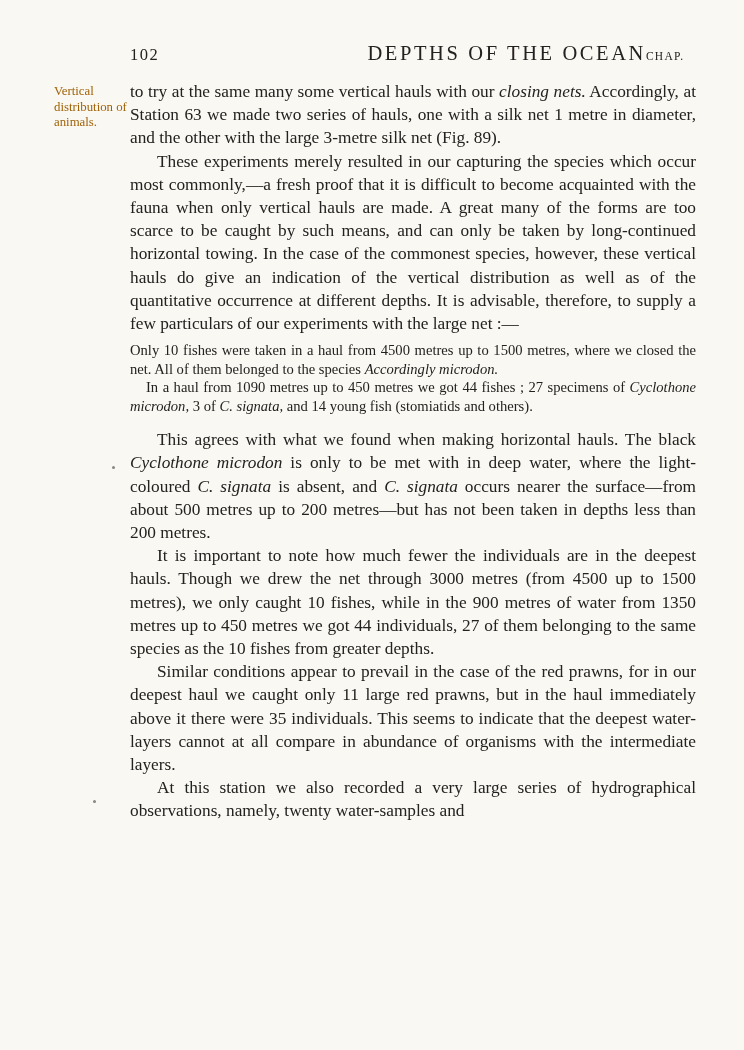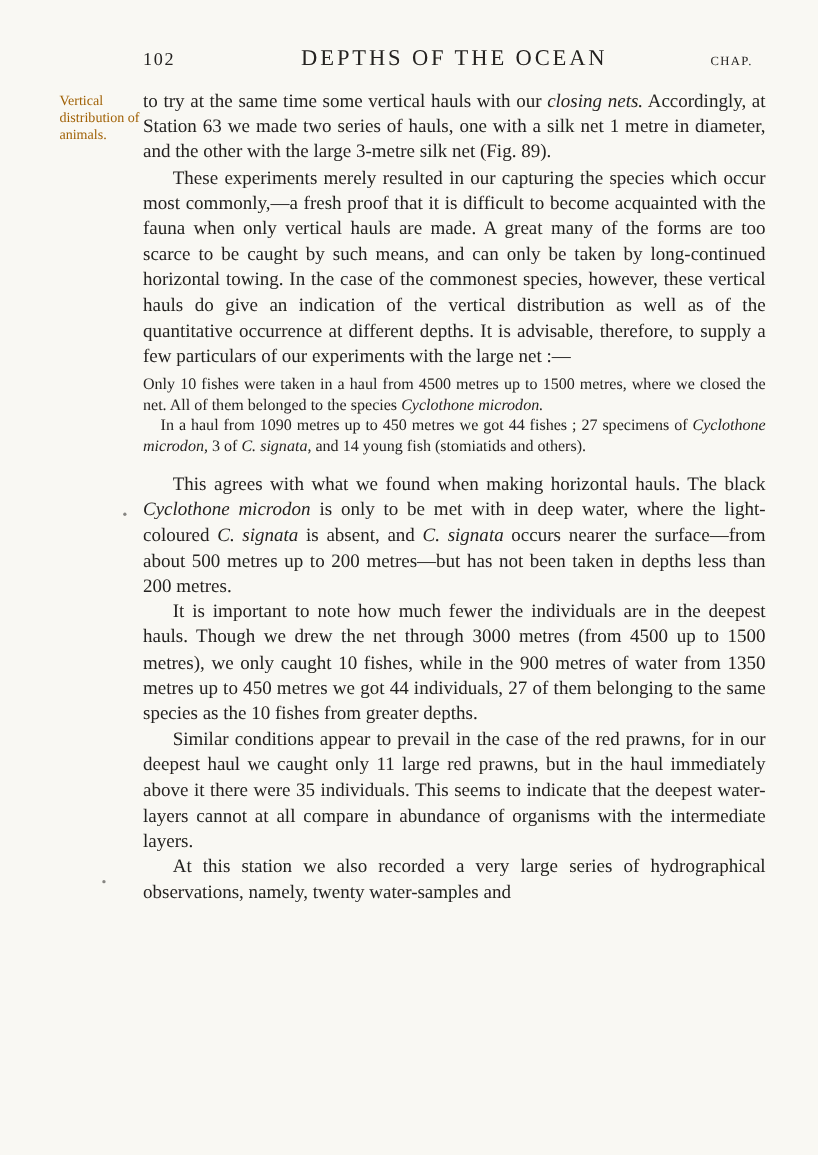--- a/index.html
+++ b/index.html
@@ -27,21 +27,21 @@
     display: flex;
     align-items: baseline;
   }
   .page-number {
     font-size: 16.5px;
     letter-spacing: 1.5px;
     min-width: 50px;
   }
   .page-title {
     flex: 1;
-    text-align: center;
+    text-align: right;
     font-size: 20.5px;
     letter-spacing: 2.6px;
     white-space: nowrap;
   }
   .chapter-label {
     font-size: 11.5px;
     letter-spacing: 1.2px;
     min-width: 50px;
   }
   .margin-note {
@@ -94,23 +94,23 @@
 
   <div class="running-header">
     <span class="page-number">102</span>
     <span class="page-title">DEPTHS OF THE OCEAN</span>
     <span class="chapter-label">CHAP.</span>
   </div>
 
   <div class="margin-note">Vertical distribution of animals.</div>
 
   <div class="text-block">
-      <p class="para body"><span>to try at the same time some vertical hauls with our </span><i>closing nets.</i><span> Accordingly, at Station 63 we made two series of hauls, one with a silk net 1 metre in diameter, and the other with the large 3-metre silk net (Fig. 89).</span></p>
+      <p class="para body"><span>to try at the same many some vertical hauls with our </span><i>closing nets.</i><span> Accordingly, at Station 63 we made two series of hauls, one with a silk net 1 metre in diameter, and the other with the large 3-metre silk net (Fig. 89).</span></p>
       <p class="para body indent"><span>These experiments merely resulted in our capturing the species which occur most commonly,—a fresh proof that it is difficult to become acquainted with the fauna when only vertical hauls are made. A great many of the forms are too scarce to be caught by such means, and can only be taken by long-continued horizontal towing. In the case of the commonest species, however, these vertical hauls do give an indication of the vertical distribution as well as of the quantitative occurrence at different depths. It is advisable, therefore, to supply a few particulars of our experiments with the large net :—</span></p>
-      <p class="para small gap-top-sm"><span>Only 10 fishes were taken in a haul from 4500 metres up to 1500 metres, where we closed the net. All of them belonged to the species </span><i>Cyclothone microdon.</i></p>
+      <p class="para small gap-top-sm"><span>Only 10 fishes were taken in a haul from 4500 metres up to 1500 metres, where we closed the net. All of them belonged to the species </span><i>Accordingly microdon.</i></p>
       <p class="para small indent"><span>In a haul from 1090 metres up to 450 metres we got 44 fishes ; 27 specimens of </span><i>Cyclothone microdon,</i><span> 3 of </span><i>C. signata,</i><span> and 14 young fish (stomiatids and others).</span></p>
       <p class="para body indent gap-top-md"><span>This agrees with what we found when making horizontal hauls. The black </span><i>Cyclothone microdon</i><span> is only to be met with in deep water, where the light-coloured </span><i>C. signata</i><span> is absent, and </span><i>C. signata</i><span> occurs nearer the surface—from about 500 metres up to 200 metres—but has not been taken in depths less than 200 metres.</span></p>
       <p class="para body indent"><span>It is important to note how much fewer the individuals are in the deepest hauls. Though we drew the net through 3000 metres (from 4500 up to 1500 metres), we only caught 10 fishes, while in the 900 metres of water from 1350 metres up to 450 metres we got 44 individuals, 27 of them belonging to the same species as the 10 fishes from greater depths.</span></p>
       <p class="para body indent"><span>Similar conditions appear to prevail in the case of the red prawns, for in our deepest haul we caught only 11 large red prawns, but in the haul immediately above it there were 35 individuals. This seems to indicate that the deepest water-layers cannot at all compare in abundance of organisms with the intermediate layers.</span></p>
       <p class="para body indent"><span>At this station we also recorded a very large series of hydrographical observations, namely, twenty water-samples and</span></p>
     </div>
 
   <div class="speck speck-1"></div>
   <div class="speck speck-2"></div>
 

